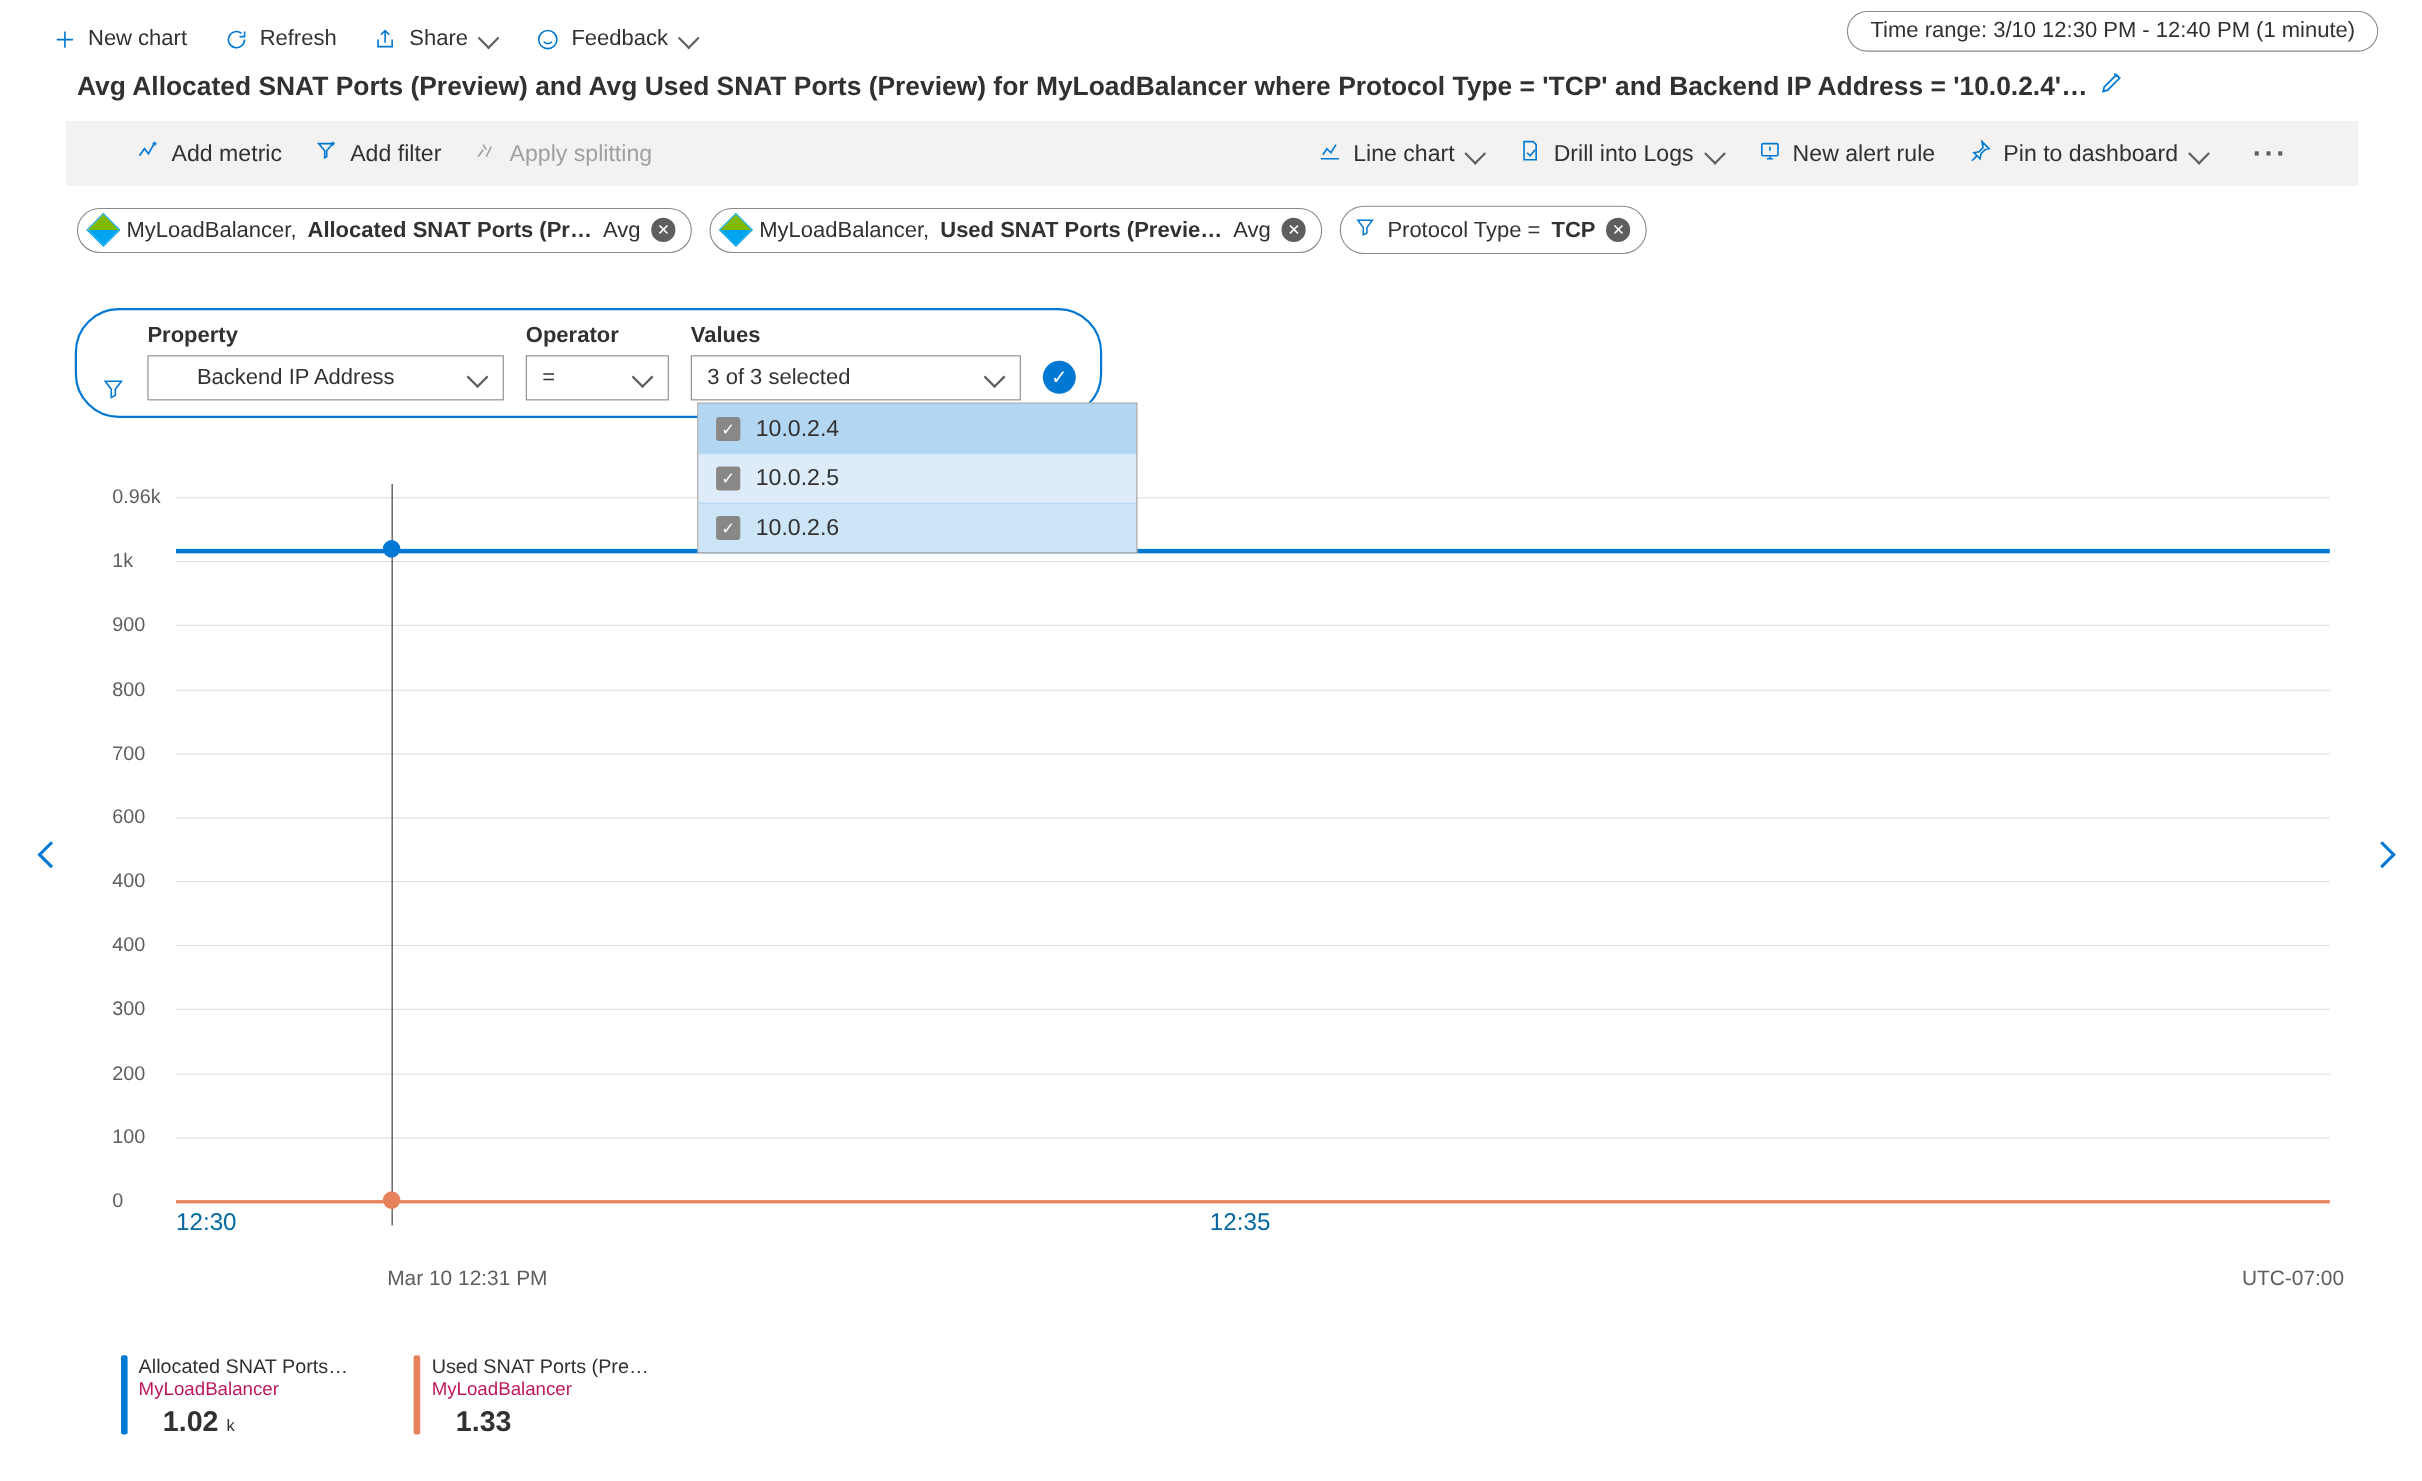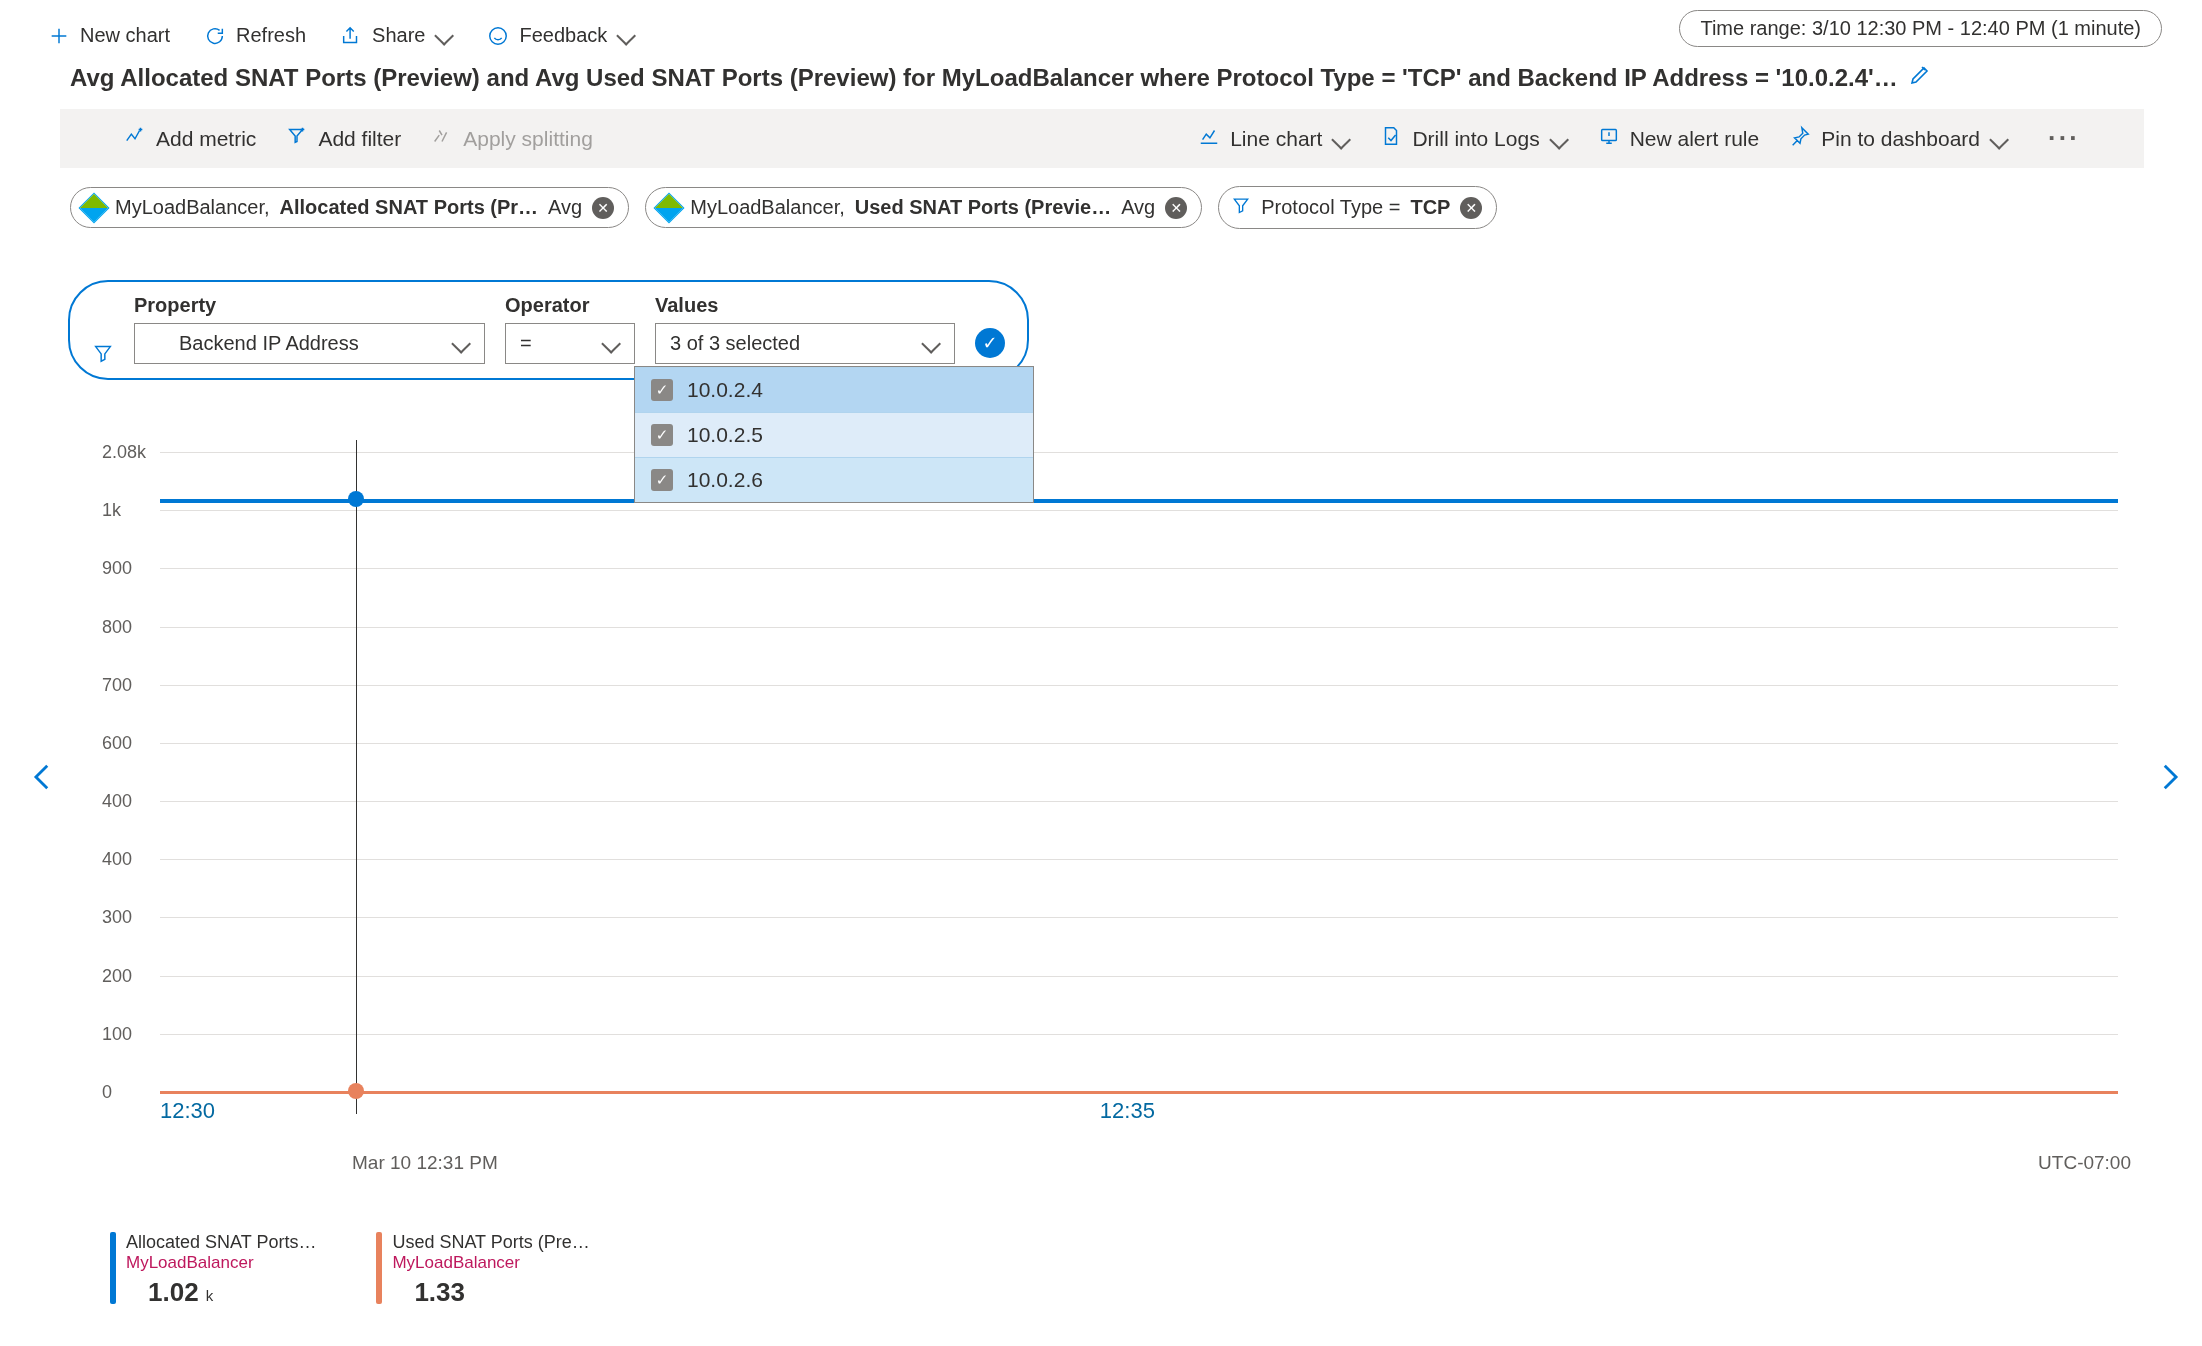--- a/index.html
+++ b/index.html
@@ -140,21 +140,21 @@
   }
   .fe-funnel { color:#0078d4; display:flex; align-items:center; }
   .fe-funnel svg { width:22px; height:22px; stroke:#0078d4; fill:none; stroke-width:1.6;}
   .fe-apply {
     width: 30px; height:30px; border-radius:50%;
     background:#0078d4; color:#fff;
     display:inline-flex; align-items:center; justify-content:center;
     font-size:18px; cursor:pointer;
     margin-bottom:6px;
   }
-  .col-property .fake-select { width: 351px; padding-left: 44px; }
+  .col-property .fake-select { width: 324px; padding-left: 44px; }
   .col-operator .fake-select { width: 130px; }
   .col-values   .fake-select { width: 300px; }
 
   
   .values-dropdown {
     position: absolute;
     left: 634px;
     top: 366px;
     width: 400px;
     border: 1px solid #8a8886;
@@ -488,21 +488,21 @@
       <div class="ytick" style="top: 290.909px;">600</div>
       <div class="gridline" style="top: 232.727px;"></div>
       <div class="ytick" style="top: 232.727px;">700</div>
       <div class="gridline" style="top: 174.545px;"></div>
       <div class="ytick" style="top: 174.545px;">800</div>
       <div class="gridline" style="top: 116.364px;"></div>
       <div class="ytick" style="top: 116.364px;">900</div>
       <div class="gridline" style="top: 58.1818px;"></div>
       <div class="ytick" style="top: 58.1818px;">1k</div>
       <div class="gridline" style="top: 0px;"></div>
-      <div class="ytick" style="top: 0px;">2.08k</div>
+      <div class="ytick" style="top: 0px;">0.96k</div>
       <div class="line-blue" style="top: 46.5455px;"></div>
       <div class="line-red" style="top: 639.226px;"></div>
       <div class="cursor-line" style="left: 195.8px;"></div>
       <div class="marker blue" style="left: 195.8px; top: 46.5455px;"></div>
       <div class="marker red" style="left: 195.8px; top: 639.226px;"></div>
     </div>
   <div class="x-axis">
     <span style="left:0">12:30</span>
     <span style="left:48%">12:35</span>
   </div>

